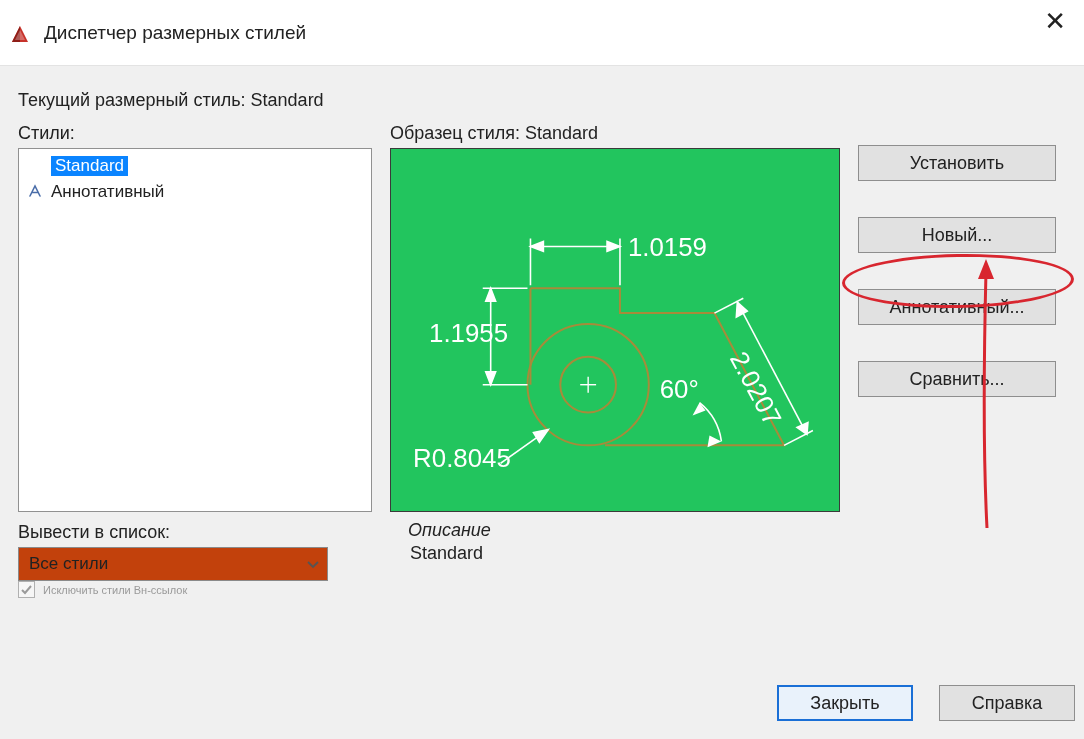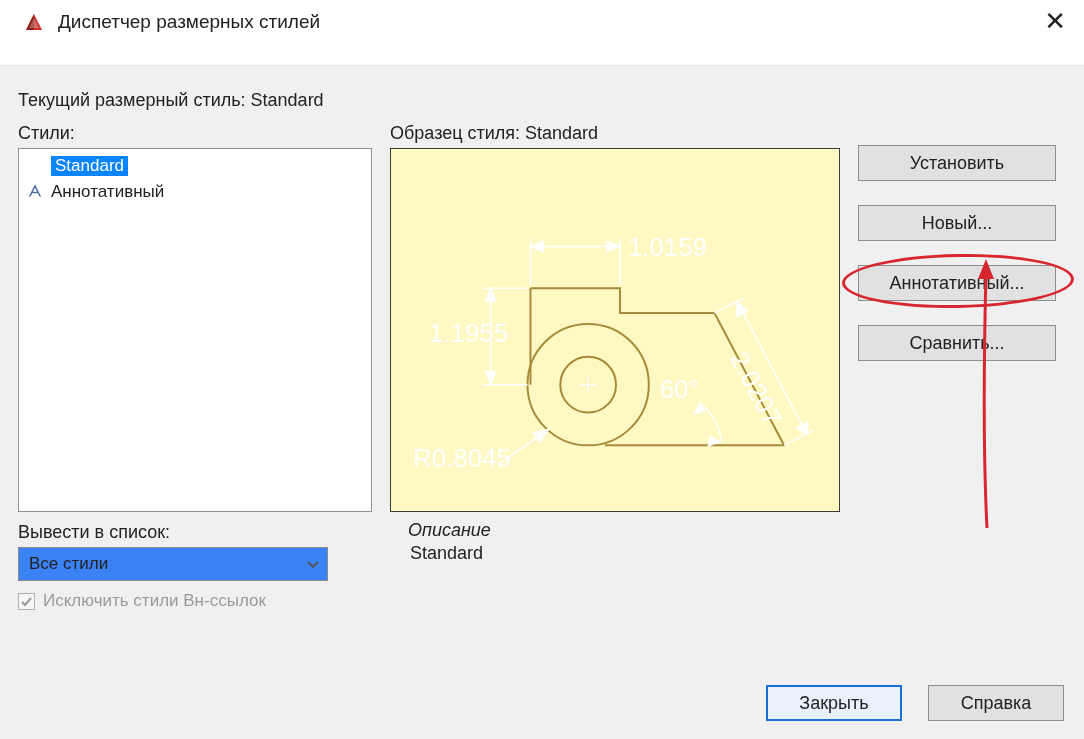--- a/index.html
+++ b/index.html
@@ -11,22 +11,22 @@
     background:#fff;
     width:1084px;
     height:739px;
     position:relative;
     overflow:hidden;
   }
   
   .titlebar {
     height:44px;
     display:flex;
-    align-items:center;
-    padding:0 24px;
+    align-items:flex-end;
+    padding:0 10px;
     background:#fff;
   }
   .app-icon {
     width:20px; height:20px;
     margin-right:14px;
     display:flex; align-items:center; justify-content:center;
   }
   .title-text { font-size:19px; color:#222; }
   .close-x {
     position:absolute;
@@ -82,69 +82,68 @@
     left:8px;
     top:4px;
     width:16px; height:16px;
     color:#4b6ea9;
   }
   
   .filter-label { font-size:18px; margin-bottom:4px; }
   .select-box {
     height:34px;
     width:310px;
-    background:#3b82f6;
+    background:#c2410c;
     border:1px solid #8a8a8a;
     display:flex;
     align-items:center;
     justify-content:space-between;
     padding:0 8px 0 10px;
     font-size:17px;
     color:#222;
     cursor:pointer;
-    margin-bottom:10px;
   }
   .select-chevron { color:#444; font-size:14px; }
   .checkbox-row {
     display:flex; align-items:center; gap:8px;
-    color:#9a9a9a; font-size:17px;
+    color:#9a9a9a; font-size:11px;
   }
   .checkbox-box {
     width:17px; height:17px;
     border:1px solid #b0b0b0;
     background:#f6f6f6;
     display:flex; align-items:center; justify-content:center;
     color:#9a9a9a;
     font-size:14px;
   }
   
   .col-mid { width:450px; display:flex; flex-direction:column; }
   .preview {
     width:450px; height:364px;
-    background:#fef9c3;
+    background:#22c55e;
     border:1px solid #3a3a3a;
     position:relative;
     overflow:hidden;
     margin-bottom:8px;
   }
   .preview svg { width:100%; height:100%; }
   .desc-label { font-size:18px; margin-left:18px; color:#222;font-style:italic; }
   .desc-box {
     margin-top:2px;
     margin-left:10px;
     width:418px; height:56px;
     padding:0 10px;
     font-size:18px;
     color:#222;
   }
   
   .col-right {
     width:198px;
     display:flex; flex-direction:column;
-    gap:24px;
+    gap:36px;
     margin-top:22px;
     position:relative;
   }
   .btn {
     height:36px;
     background:#e1e1e1;
     border:1px solid #8e8e8e;
     font-size:18px;
     color:#222;
     display:flex; align-items:center; justify-content:center;
@@ -169,21 +168,21 @@
   }
   .annotation-arrow {
     position:absolute;
     left:114px; top:108px;
     width:30px; height:280px;
     pointer-events:none;
   }
   
   .bottom-buttons {
     position:absolute;
-    right:20px; bottom:18px;
+    right:9px; bottom:18px;
     display:flex; gap:26px;
   }
   .bottom-buttons .btn { width:136px; }
 </style>
 </head>
 <body>
 
 <div class="titlebar">
   <span class="app-icon">
     <svg viewBox="0 0 20 20">

